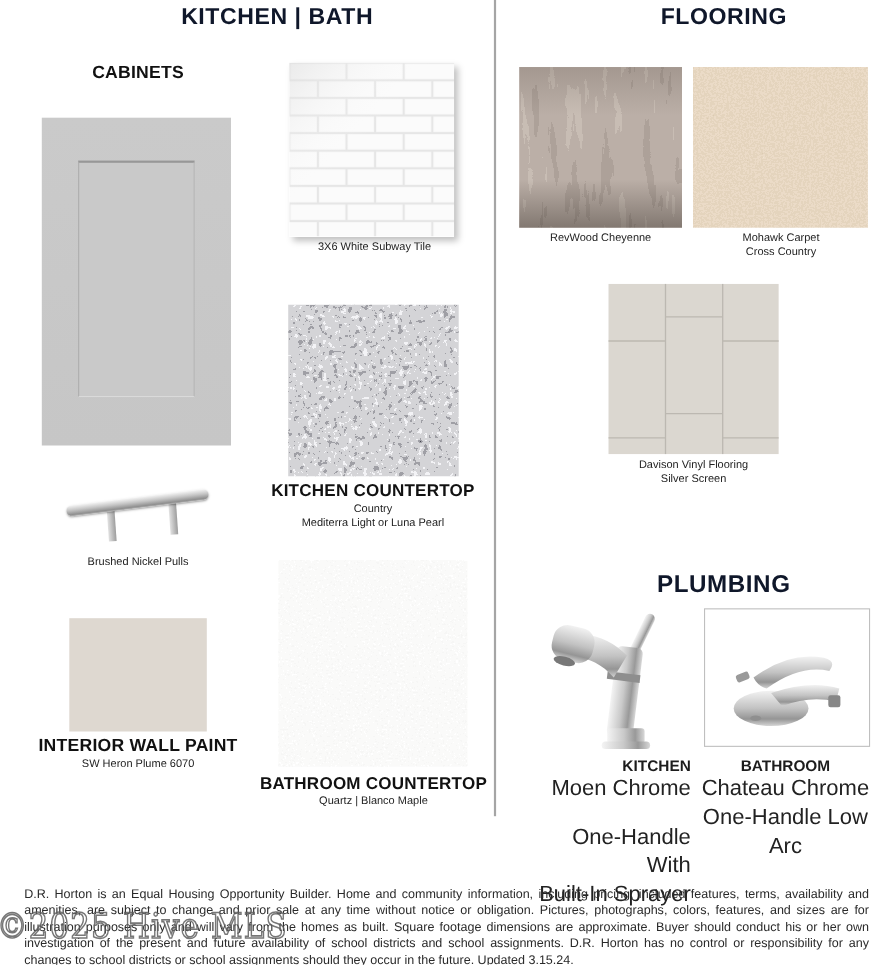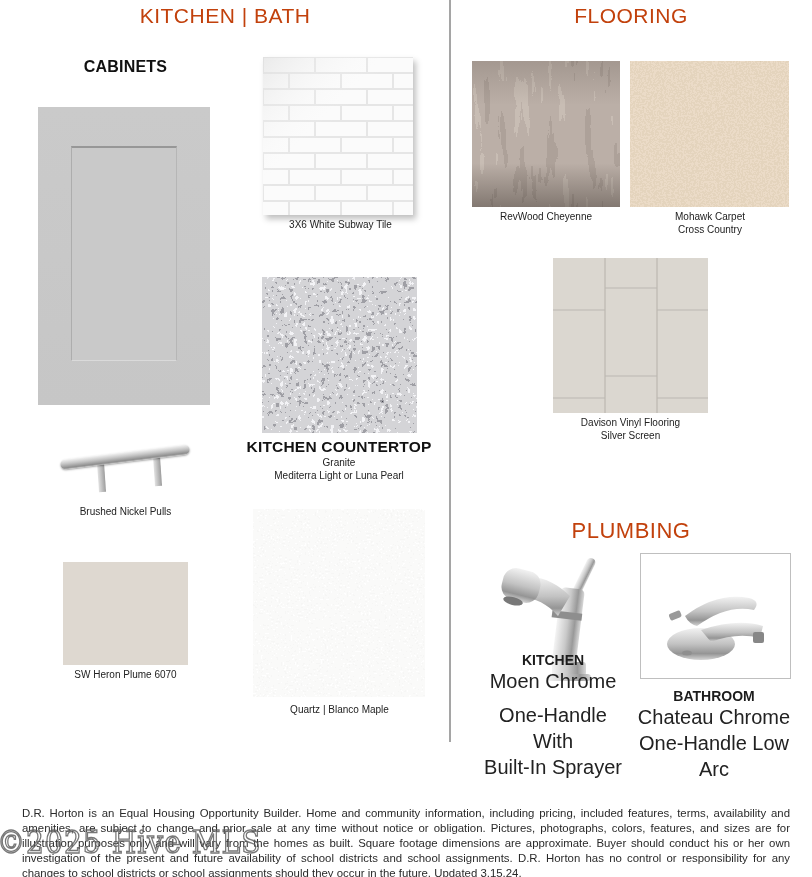--- a/index.html
+++ b/index.html
@@ -1,20 +1,20 @@
 <!DOCTYPE html>
 <html><head>
 <meta charset="utf-8">
 <style>
   html,body{margin:0;padding:0;}
   body{width:812px;height:877px;position:relative;background:#ffffff;overflow:hidden;
        font-family:"Liberation Sans","DejaVu Sans",sans-serif;color:#1c1c1c;}
   .abs{position:absolute;}
   .center{text-align:center;}
-  .h1{font-size:21px;font-weight:normal;letter-spacing:.5px;color:#c2410c;}
+  .h1{font-size:21px;font-weight:bold;letter-spacing:.5px;color:#0f172a;padding-left:27px;}
   .swatch-title{font-size:15.5px;font-weight:bold;letter-spacing:.2px;line-height:1.22;color:#111;}
   .swatch-sub{font-size:10px;line-height:1.28;color:#222;}
   
   .divider{left:449px;top:0;width:2px;height:742px;background:#a5a5a5;}
   
   .cabinet{left:38px;top:107px;width:172px;height:298px;background:linear-gradient(#cacaca,#c6c6c6);}
   .cabinet-panel{position:absolute;left:33px;top:39px;width:104px;height:212px;background:#c9c9c9;
       border-top:2px solid #979797;border-left:1px solid #adadad;border-right:1px solid #b6b6b6;border-bottom:1px solid #dadada;}
   
   .pull-wrap{left:58px;top:436px;width:136px;height:70px;}
@@ -64,20 +64,21 @@
   <div class="pull-leg" style="left:40px;top:26px;transform:rotate(-4deg);"></div>
   <div class="pull-leg" style="left:96px;top:20px;transform:rotate(-4deg);"></div>
   <div class="pull-bar"></div>
 </div>
 <div class="abs center" style="left:28px;top:506px;width:195px;">
   <div class="swatch-sub">Brushed Nickel Pulls</div>
 </div>
 
 <div class="abs paint"></div>
 <div class="abs center" style="left:13px;top:669px;width:225px;">
+  <div class="swatch-title" style="font-size:16px;">INTERIOR WALL PAINT</div>
   <div class="swatch-sub">SW Heron Plume 6070</div>
 </div>
 
 <div class="abs backsplash shadowed">
   <svg width="150" height="158">
     <defs>
       <pattern id="brick" width="52" height="32" patternUnits="userSpaceOnUse">
         <rect width="52" height="32" fill="#f2f2f2"></rect>
         <rect x="0.5" y="0.5" width="51" height="15" fill="#fbfbfb" stroke="#e6e6e6" stroke-width="1"></rect>
         <rect x="-25.5" y="16.5" width="51" height="15" fill="#fbfbfb" stroke="#e6e6e6" stroke-width="1"></rect>
@@ -107,41 +108,42 @@
           <feFuncG type="discrete" tableValues="0.06 0.35 0.66 0.9 1"></feFuncG>
           <feFuncB type="discrete" tableValues="0.08 0.38 0.68 0.92 1"></feFuncB>
         </feComponentTransfer>
       </filter>
     </defs>
     <rect width="155" height="156" filter="url(#graniteF)"></rect>
   </svg>
 </div>
 <div class="abs center" style="left:228px;top:438px;width:222px;">
   <div class="swatch-title">KITCHEN COUNTERTOP</div>
-  <div class="swatch-sub">Granite</div>
+  <div class="swatch-sub">Country</div>
   <div class="swatch-sub">Mediterra Light or Luna Pearl</div>
 </div>
 
 <div class="abs quartz">
   <svg width="172" height="188">
     <defs>
       <filter id="quartzF" x="0" y="0" width="100%" height="100%">
         <feTurbulence type="fractalNoise" baseFrequency="0.5" numOctaves="2" seed="4" stitchTiles="stitch"></feTurbulence>
         <feColorMatrix type="matrix" values="0.33 0.33 0.33 0 0  0.33 0.33 0.33 0 0  0.33 0.33 0.33 0 0  0 0 0 0 1"></feColorMatrix>
         <feComponentTransfer>
           <feFuncR type="discrete" tableValues="0.85 0.92 0.96 1 1"></feFuncR>
           <feFuncG type="discrete" tableValues="0.85 0.92 0.96 1 1"></feFuncG>
           <feFuncB type="discrete" tableValues="0.84 0.91 0.95 1 1"></feFuncB>
         </feComponentTransfer>
       </filter>
     </defs>
     <rect width="172" height="188" filter="url(#quartzF)"></rect>
   </svg>
 </div>
 <div class="abs center" style="left:222px;top:704px;width:235px;">
+  <div class="swatch-title">BATHROOM COUNTERTOP</div>
   <div class="swatch-sub">Quartz | Blanco Maple</div>
 </div>
 
 <div class="abs wood">
   <svg width="148" height="146">
     <defs>
       <filter id="woodF" x="0" y="0" width="100%" height="100%">
         <feTurbulence type="fractalNoise" baseFrequency="0.08 0.012" numOctaves="4" seed="11" stitchTiles="stitch"></feTurbulence>
         <feColorMatrix type="matrix" values="0.33 0.33 0.33 0 0  0.33 0.33 0.33 0 0  0.33 0.33 0.33 0 0  0 0 0 0 1"></feColorMatrix>
         <feComponentTransfer>
@@ -235,24 +237,24 @@
   <svg width="147" height="122" viewBox="0 0 147 122">
     <rect x="28" y="58" width="12" height="7" rx="2" transform="rotate(-22 34 61)" fill="#9a9a9a"></rect>
     <path d="M44 62 Q 76 38 108 44 Q 120 47 113 56 Q 86 50 56 72 Q 48 70 44 62 Z" fill="url(#chromeV)"></path>
     <ellipse cx="60" cy="90" rx="34" ry="16" fill="url(#chromeV)"></ellipse>
     <path d="M60 76 Q 96 64 122 72 L 119 84 Q 96 78 70 88 Z" fill="url(#chromeV)"></path>
     <rect x="112" y="78" width="11" height="11" rx="2" fill="#878787"></rect>
     <ellipse cx="46" cy="99" rx="5" ry="2.5" fill="#8f8f8f"></ellipse>
   </svg>
 </div>
 
-<div class="abs center" style="left:478px;top:652px;width:150px;">
+<div class="abs center" style="left:478px;top:688px;width:150px;text-align:right;">
   <div class="plumb-title">KITCHEN</div>
   <div class="plumb-sub">Moen Chrome</div>
-  <div class="plumb-sub" style="margin-top:8px;">One-Handle With</div>
+  <div class="plumb-sub" style="margin-top:18px;">One-Handle With</div>
   <div class="plumb-sub">Built-In Sprayer</div>
 </div>
 <div class="abs center" style="left:633px;top:688px;width:162px;">
   <div class="plumb-title">BATHROOM</div>
   <div class="plumb-sub">Chateau Chrome</div>
   <div class="plumb-sub">One-Handle Low Arc</div>
 </div>
 
 <div class="abs footer">D.R. Horton is an Equal Housing Opportunity Builder. Home and community information, including pricing, included features, terms, availability and amenities, are subject to change and prior sale at any time without notice or obligation. Pictures, photographs, colors, features, and sizes are for illustration purposes only and will vary from the homes as built. Square footage dimensions are approximate. Buyer should conduct his or her own investigation of the present and future availability of school districts and school assignments. D.R. Horton has no control or responsibility for any changes to school districts or school assignments should they occur in the future. Updated 3.15.24.</div>
 

